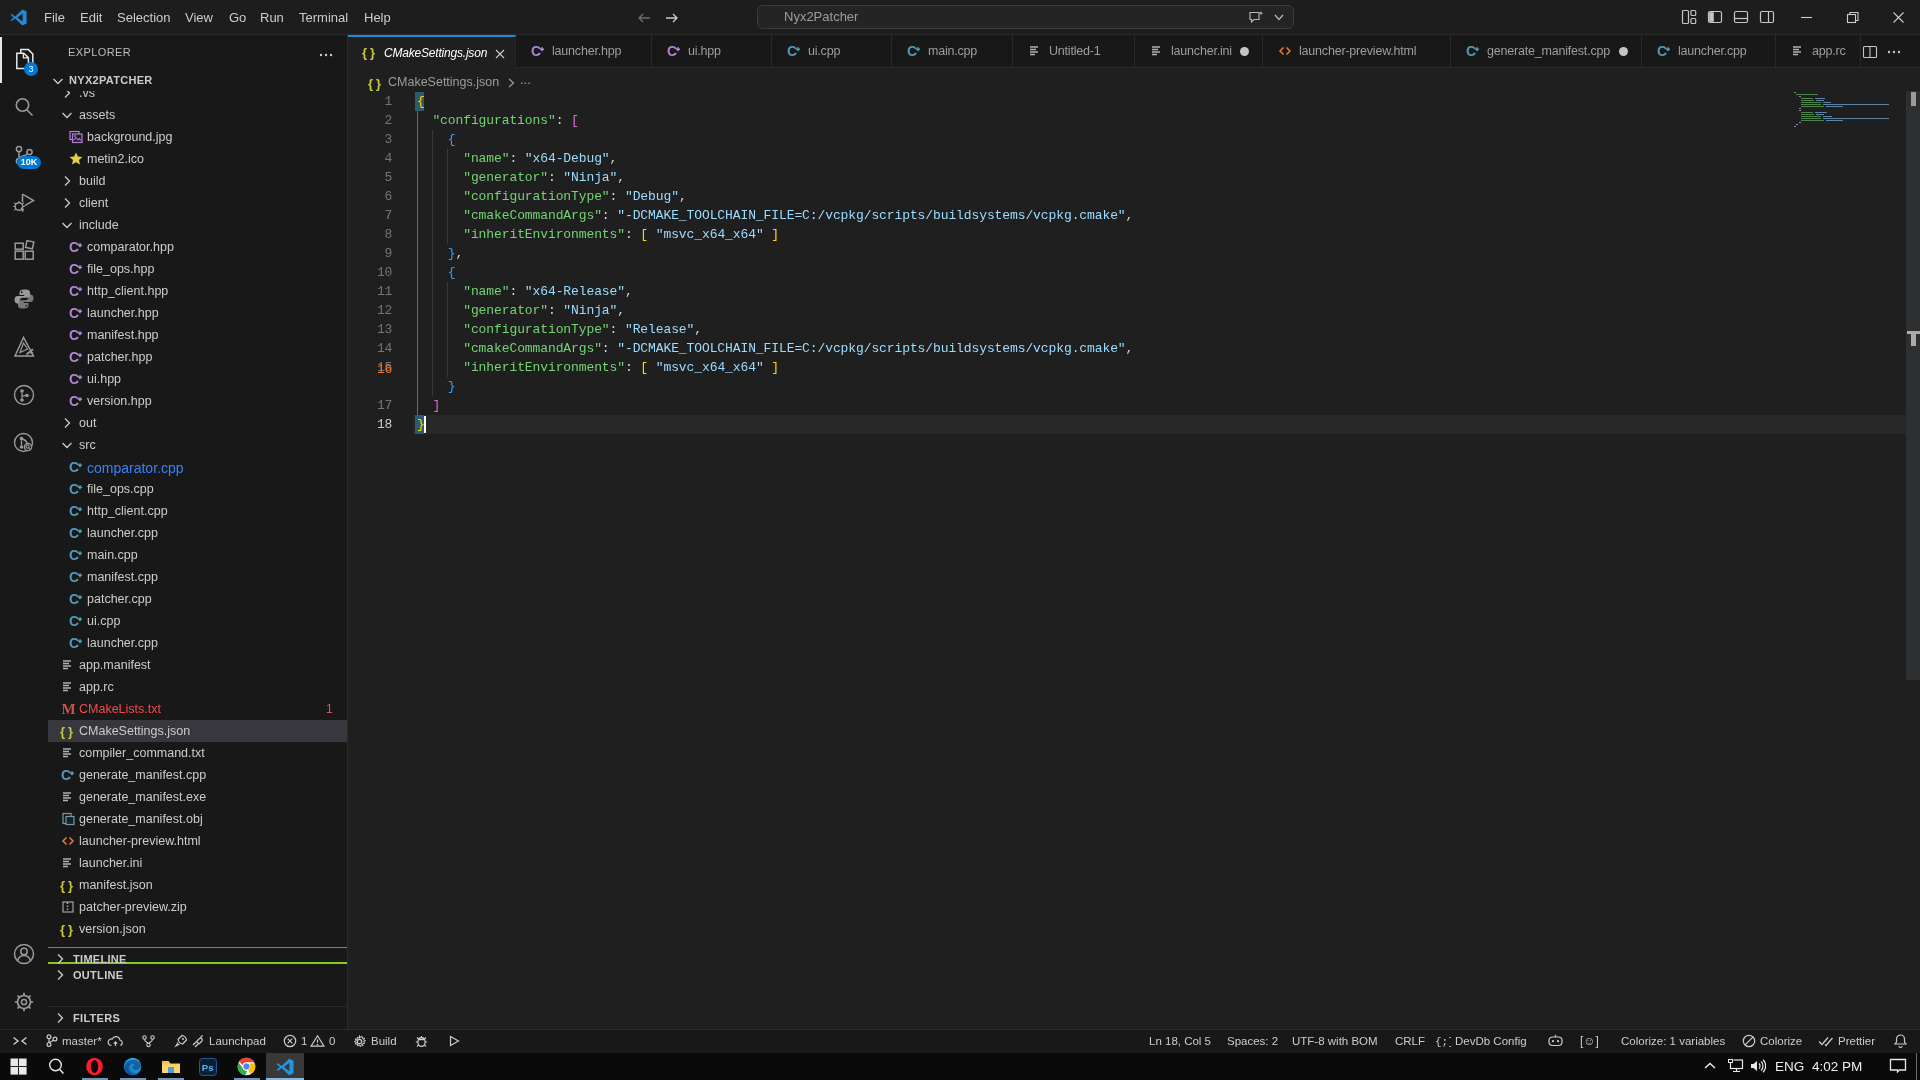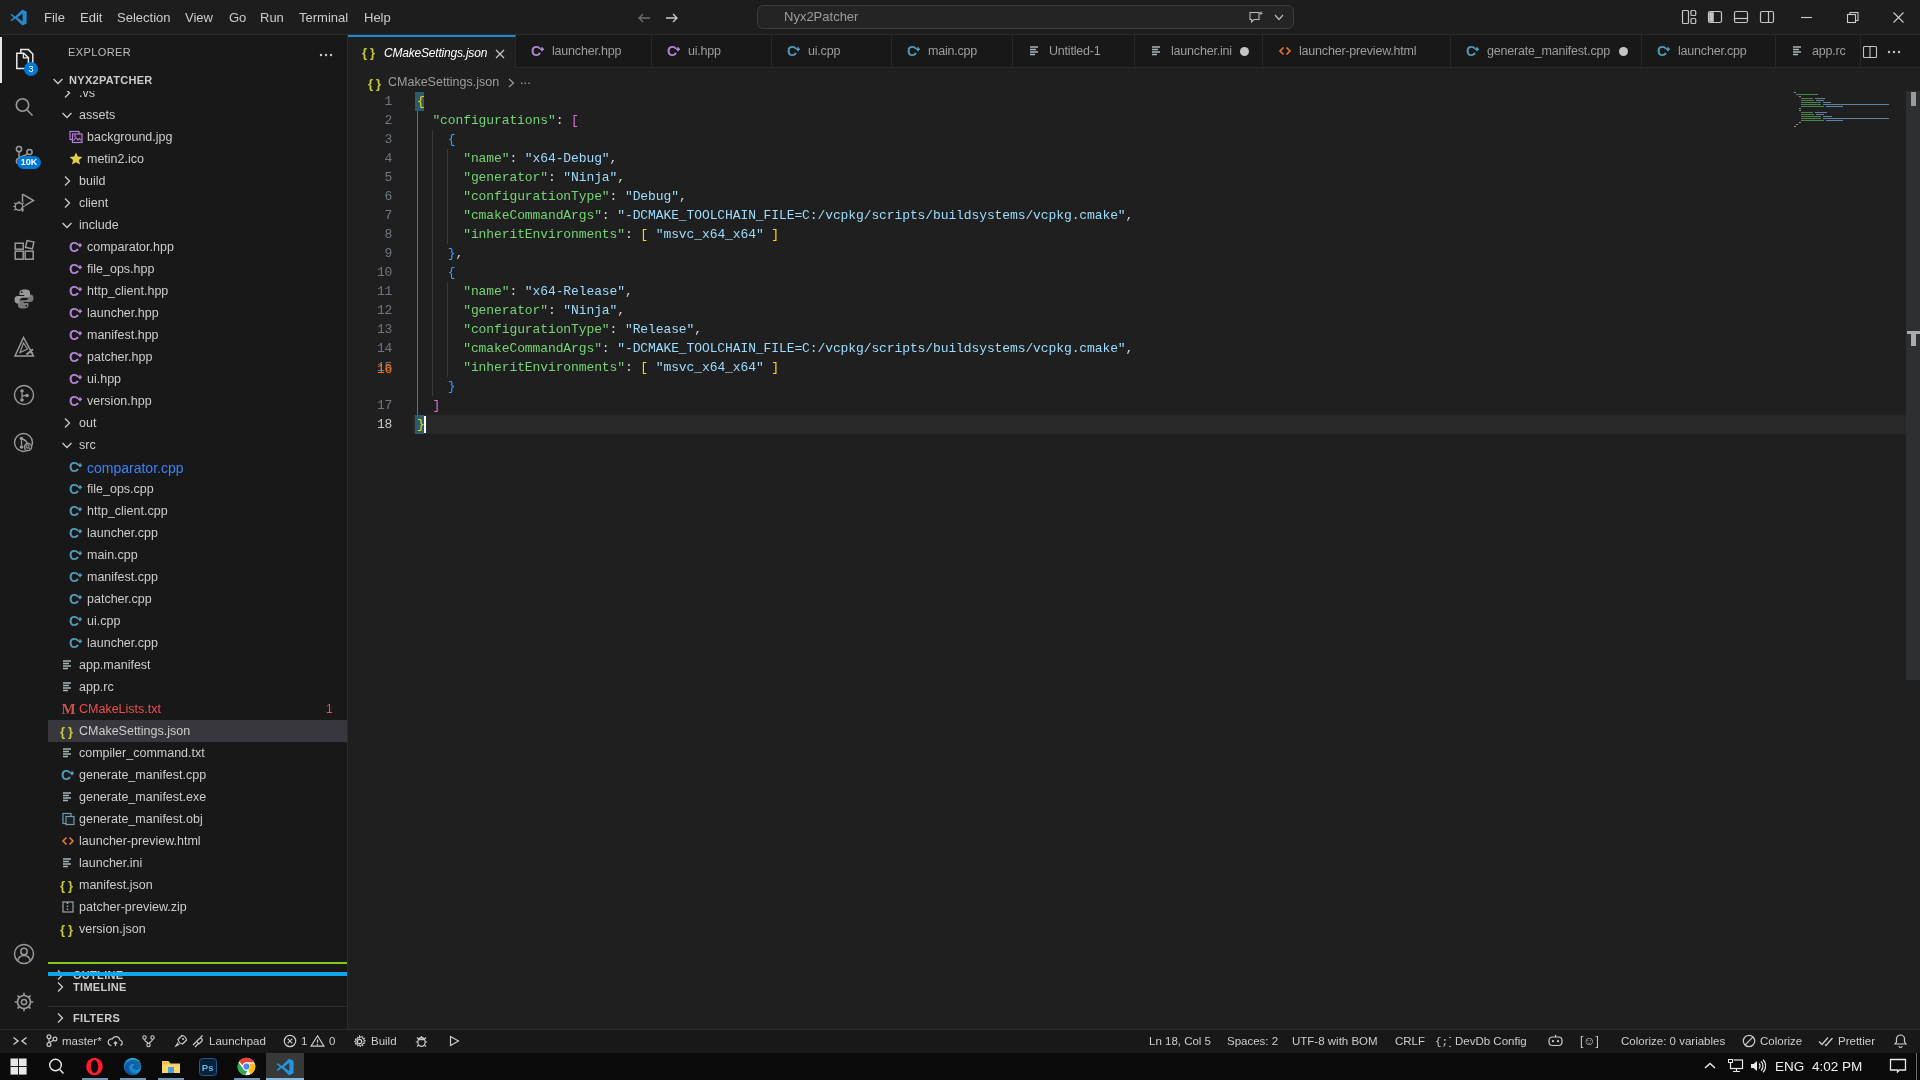--- a/index.html
+++ b/index.html
@@ -421,21 +421,21 @@
       </svg>
       <div class="t" style="left:31px;top:3.5px;font-size:12.5px;color:#cccccc">version.json</div>
     </div>
   </div>
 <div class="abs" style="left:48px;top:962px;width:299px;height:22px;border-top:2px solid #84cc16">
 <svg class="abs" style="left:4px;top:3px" width="16" height="16" viewBox="0 0 16 16">
       <path d="M6 3.5 L10.5 8 L6 12.5" fill="none" stroke="#cccccc" stroke-width="1.3"></path>
     </svg>
 <div class="t" style="left:25px;top:5px;font-size:11px;font-weight:bold;color:#cccccc;letter-spacing:0.3px">OUTLINE</div>
   </div>
-<div class="abs" style="left:48px;top:972px;width:299px;height:22px;border-top:4px solid #0ea5e9">
+<div class="abs" style="left:48px;top:947px;width:299px;height:22px;border-top:1px solid #0ea5e9">
 <svg class="abs" style="left:4px;top:3px" width="16" height="16" viewBox="0 0 16 16">
       <path d="M6 3.5 L10.5 8 L6 12.5" fill="none" stroke="#cccccc" stroke-width="1.3"></path>
     </svg>
 <div class="t" style="left:25px;top:5px;font-size:11px;font-weight:bold;color:#cccccc;letter-spacing:0.3px">TIMELINE</div>
   </div>
 <div class="abs" style="left:48px;top:1006px;width:299px;height:22px;border-top:1px solid #2b2b2b">
 <svg class="abs" style="left:4px;top:3px" width="16" height="16" viewBox="0 0 16 16">
       <path d="M6 3.5 L10.5 8 L6 12.5" fill="none" stroke="#cccccc" stroke-width="1.3"></path>
     </svg>
 <div class="t" style="left:25px;top:5px;font-size:11px;font-weight:bold;color:#cccccc;letter-spacing:0.3px">FILTERS</div>
@@ -668,21 +668,21 @@
     <path d="M7.5 3.6 V2 M4.5 5 L3 3.5 M10.5 5 L12 3.5 M3.9 8 H1.8 M11.1 8 H13.2 M4.5 11 L3 12.5 M10.5 11 L12 12.5 M7.5 3.6 c1.5 0 2.5 1 2.5 2 h-5 c0-1 1-2 2.5-2" stroke="#cccccc" stroke-width="1.1" fill="none"></path>
   </svg>
 <svg class="abs" style="left:447px;top:1034px" width="14" height="14" viewBox="0 0 14 14">
     <path d="M3.5 2.5 L11.5 7 L3.5 11.5 Z" fill="none" stroke="#cccccc" stroke-width="1.2"></path>
   </svg>
 <div class="sbt" style="left:1149px;font-size:11.5px;color:#cccccc">Ln 18, Col 5</div>
 <div class="sbt" style="left:1227px;font-size:11.5px;color:#cccccc">Spaces: 2</div>
 <div class="sbt" style="left:1292px;font-size:11.5px;color:#cccccc">UTF-8 with BOM</div>
 <div class="sbt" style="left:1395px;font-size:11.5px;color:#cccccc">CRLF</div>
 <div class="sbt" style="left:1455px;font-size:11.5px;color:#cccccc">DevDb Config</div>
-<div class="sbt" style="left:1621px;font-size:11.5px;color:#cccccc">Colorize: 0 variables</div>
+<div class="sbt" style="left:1621px;font-size:11.5px;color:#cccccc">Colorize: 1 variables</div>
 <div class="sbt" style="left:1760px;font-size:11.5px;color:#cccccc">Colorize</div>
 <div class="sbt" style="left:1838px;font-size:11.5px;color:#cccccc">Prettier</div>
 <svg class="abs" style="left:1435px;top:1034px" width="16" height="15" viewBox="0 0 16 15">
     <text x="0" y="11" font-size="11" fill="#cccccc" font-family="Liberation Mono">{;}</text>
   </svg>
 <svg class="abs" style="left:1547px;top:1033px" width="18" height="16" viewBox="0 0 18 16">
     <rect x="2" y="4" width="13" height="8.5" rx="3.5" fill="none" stroke="#cccccc" stroke-width="1.2"></rect>
     <circle cx="6" cy="8.2" r="1.1" fill="#cccccc"></circle>
     <circle cx="11" cy="8.2" r="1.1" fill="#cccccc"></circle>
     <path d="M8.5 4 V1.8" stroke="#cccccc" stroke-width="1.2"></path>

